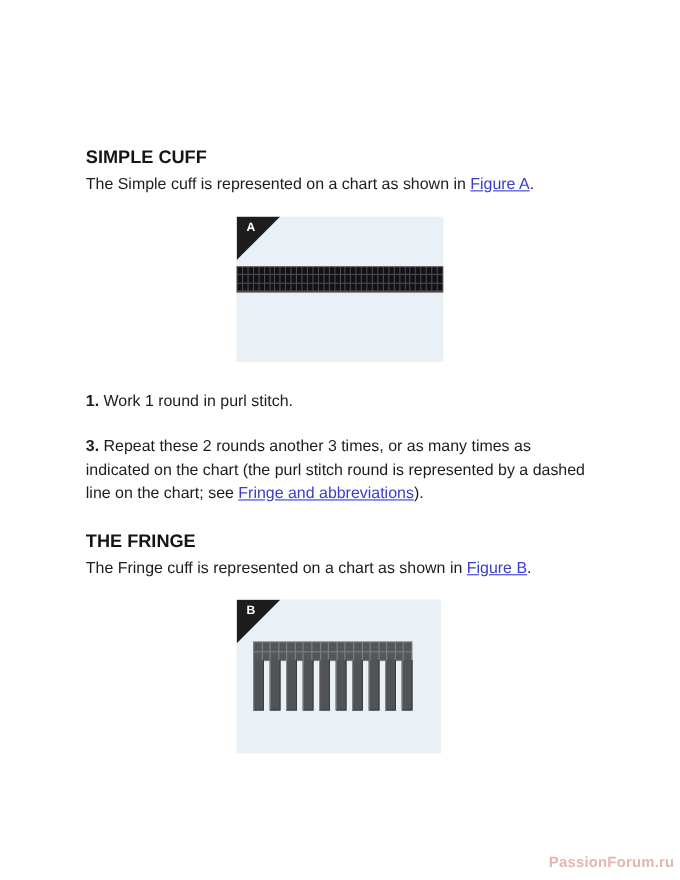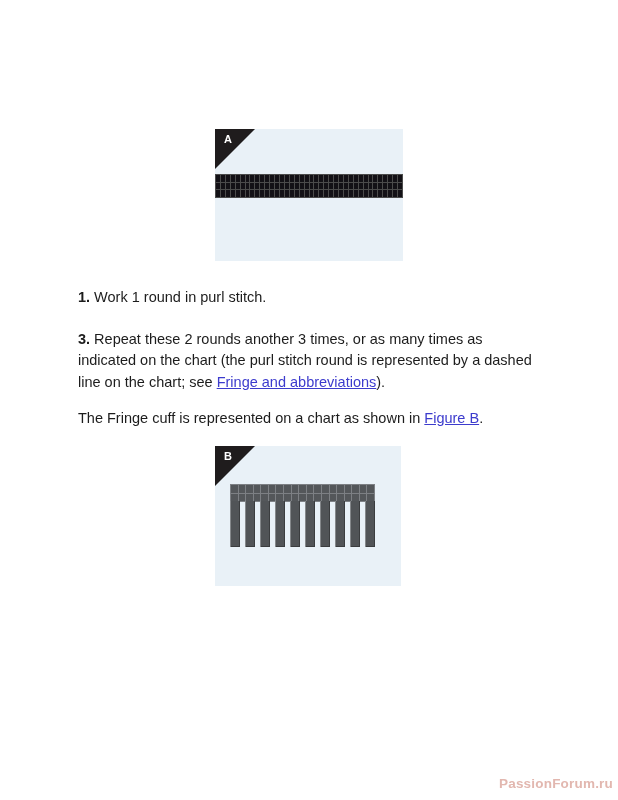--- a/index.html
+++ b/index.html
@@ -108,21 +108,23 @@
     color:#e2b7af;
     letter-spacing:0.2px;
   }
 </style>
 <style>.band-a .cell.dash::after{background:var(--dc,#8e9295);}</style></head>
 <body>
 
 <div class="content">
 
 
-
+  <h2 class="section-heading">SIMPLE CUFF</h2>
+
+  <p class="para"><span>The Simple cuff is represented on a chart as shown in </span><a class="doclink">Figure A</a><span>.</span></p>
 
   <div class="figure figure-a" style="background: rgb(233, 241, 247);">
     <div class="corner" style="background: rgb(31, 28, 29);">
       <span class="corner-label">A</span>
     </div>
     <div class="band-a" style="background: rgb(75, 75, 75); grid-template-columns: repeat(38, 1fr); grid-template-rows: repeat(3, 1fr);">
         <div class="cell" style="background: rgb(19, 17, 22);"></div>
         <div class="cell" style="background: rgb(19, 17, 22);"></div>
         <div class="cell" style="background: rgb(19, 17, 22);"></div>
         <div class="cell" style="background: rgb(19, 17, 22);"></div>
@@ -237,20 +239,21 @@
         <div class="cell" style="background: rgb(19, 17, 22);"></div>
         <div class="cell" style="background: rgb(19, 17, 22);"></div>
       </div>
   </div>
 
   <div class="steps">
     <p class="step"><span class="num">1.</span><span> Work 1 round in purl stitch.</span></p>
     <p class="step"><span class="num">3.</span><span> Repeat these 2 rounds another 3 times, or as many times as indicated on the chart (the purl stitch round is represented by a dashed line on the chart; see </span><a class="doclink">Fringe and abbreviations</a><span>).</span></p>
   </div>
 
+  <h2 class="section-heading">THE FRINGE</h2>
 
   <p class="para"><span>The Fringe cuff is represented on a chart as shown in </span><a class="doclink">Figure B</a><span>.</span></p>
 
   <div class="figure figure-b" style="background: rgb(233, 241, 247);">
     <div class="corner" style="background: rgb(31, 28, 29);">
       <span class="corner-label">B</span>
     </div>
     <div class="band-b" style="background: rgb(125, 128, 132); grid-template-columns: repeat(19, 1fr); grid-template-rows: repeat(2, 1fr);">
         <div class="cell" style="background: rgb(84, 87, 90);"></div>
         <div class="cell" style="background: rgb(84, 87, 90);"></div>

